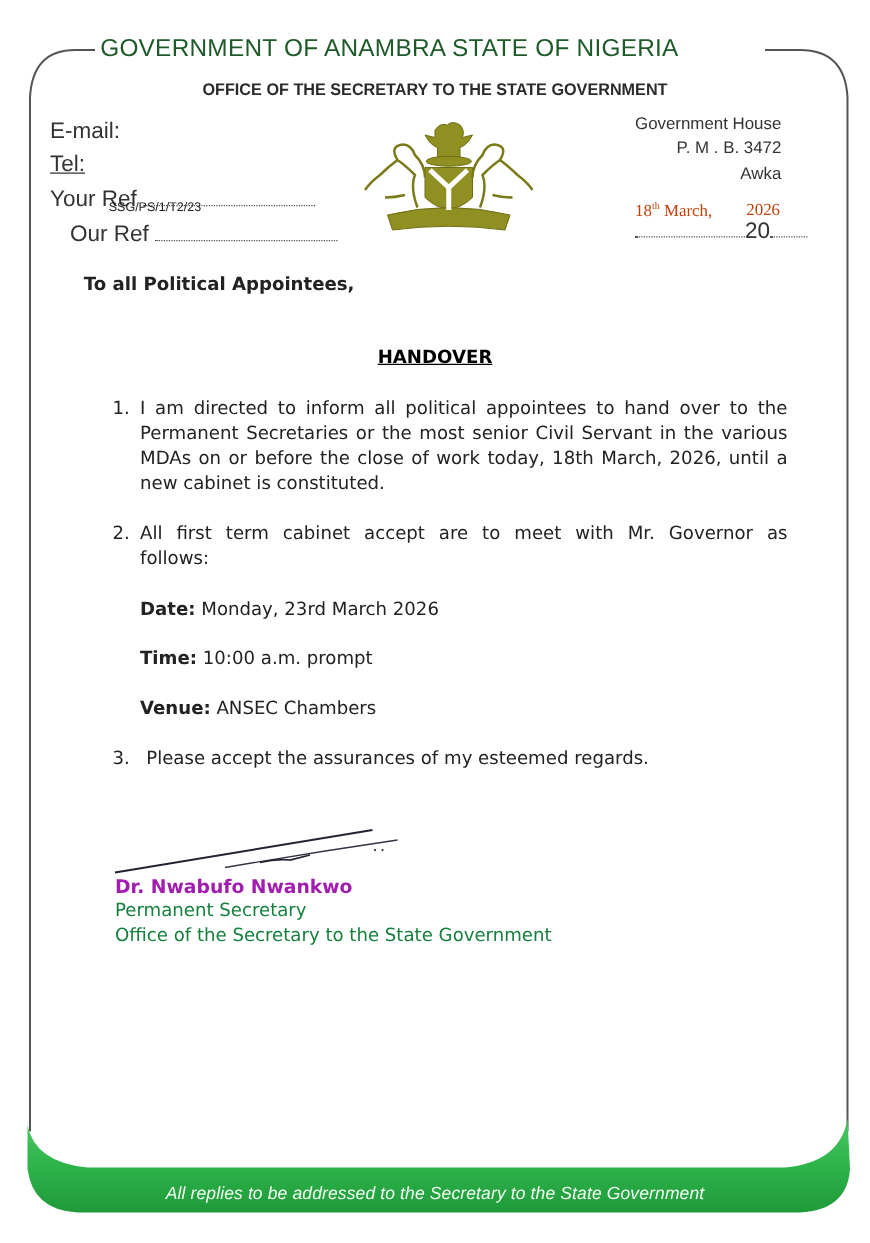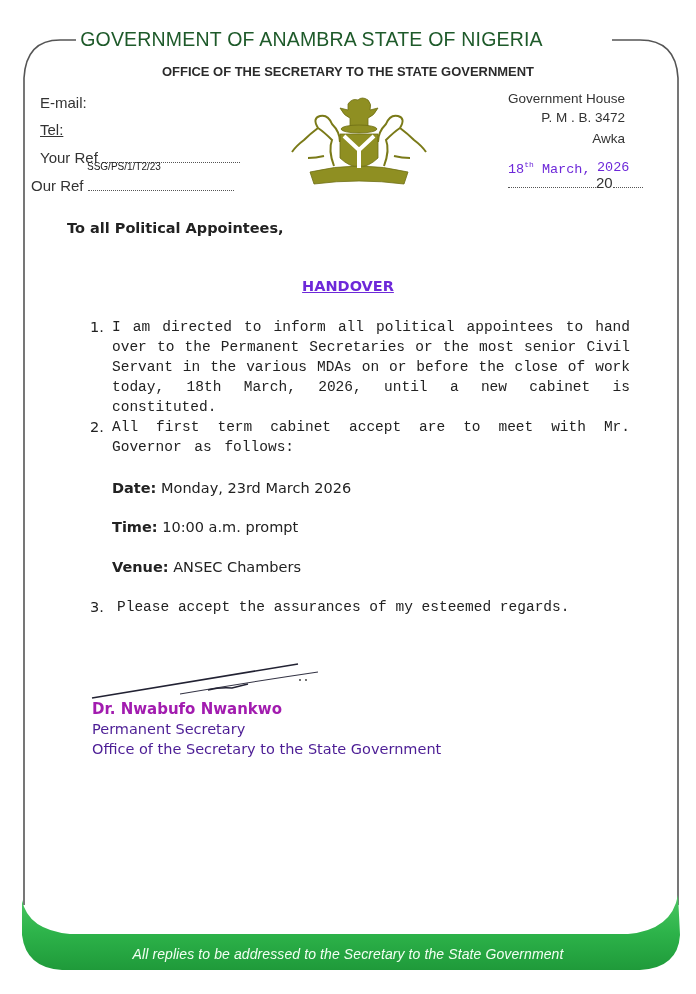--- a/index.html
+++ b/index.html
@@ -2,35 +2,35 @@
 <html><head>
   <meta charset="utf-8">
   <style>
     html, body { margin: 0; padding: 0; background: #ffffff; }
     body { width: 696px; height: 994px; position: relative; overflow: hidden; font-family: "DejaVu Sans", sans-serif; color: #1a1a1a; }
     .frame-svg { position: absolute; left: 0; top: 0; width: 696px; height: 994px; }
     .abs { position: absolute; }
     .gov-title { left: 0; width: 623px; top: 28px; text-align: center; font-family: "Liberation Sans", sans-serif; font-size: 19.5px; color: #1e5a2a; letter-spacing: 0.2px; }
     .gov-title span { background: #fff; padding: 0 4px; }
     .office-title { left: 0; width: 696px; top: 64px; text-align: center; font-family: "Liberation Sans", sans-serif; font-weight: bold; font-size: 13.5px; color: #2b2b2b; transform: scaleX(0.96); }
-    .lbl { font-family: "Liberation Sans", sans-serif; font-size: 15px; color: #333; text-align: right; }
+    .lbl { font-family: "Liberation Sans", sans-serif; font-size: 18px; color: #333; text-align: right; }
     .dots { display: inline-block; border-bottom: 1.5px dotted #555; height: 10px; vertical-align: baseline; }
     .ref-val { font-family: Liberation Sans, sans-serif; font-size: 10px; color: #222; }
     .addr { font-family: "Liberation Sans", sans-serif; font-size: 13.5px; color: #333; line-height: 19px; text-align: right; }
-    .date-line { font-family: Liberation Mono, monospace; font-size: 13.5px; color: #6d28d9; }
+    .date-line { font-family: Liberation Serif, serif; font-size: 13.5px; color: #c2410c; }
     .date-line sup { font-size: 8px; }
     .salutation { left: 67px; top: 220px; font-weight: bold; font-size: 14.5px; color: #222; }
-    .subject { left: 0; width: 696px; top: 278px; text-align: center; font-weight: bold; font-size: 14.5px; text-decoration: underline; color: #6d28d9; }
+    .subject { left: 0; width: 696px; top: 278px; text-align: center; font-weight: bold; font-size: 14.5px; text-decoration: underline; color: #000000; }
     .para { font-size: 14.5px; line-height: 20px; color: #222; }
     .para .num { position: absolute; left: 0; }
-    .para .txt { margin-left: 22px; text-align: justify; font-family: Liberation Mono, monospace; }
+    .para .txt { margin-left: 22px; text-align: justify; }
     .field { font-size: 14.5px; color: #222; }
     .field b { font-weight: bold; }
     .sig-name { left: 92px; top: 700px; font-weight: bold; font-size: 15px; color: #a21caf; }
-    .sig-line { left: 92px; font-size: 14.5px; color: #4c1d95; }
+    .sig-line { left: 92px; font-size: 14.5px; color: #15803d; }
     .footer-text { left: 0; width: 696px; top: 946px; text-align: center; font-family: "Liberation Sans", sans-serif; font-style: italic; font-size: 14px; color: #f2fff2; letter-spacing: 0.1px; }
   </style>
 </head>
 <body>
 
 <svg class="frame-svg" viewBox="0 0 696 994">
   <defs>
     <linearGradient id="gband" x1="0" y1="0" x2="0" y2="1">
       <stop offset="0" stop-color="#4cc864"></stop>
       <stop offset="0.5" stop-color="#2db34a"></stop>
@@ -47,21 +47,21 @@
 <div class="abs gov-title"><span>GOVERNMENT OF ANAMBRA STATE OF NIGERIA</span></div>
 <div class="abs office-title">OFFICE OF THE SECRETARY TO THE STATE GOVERNMENT</div>
 
 <div class="abs lbl" style="left:40px; top:94px;">E-mail:</div>
 <div class="abs lbl" style="left:40px; top:121px;text-decoration:underline;">Tel:</div>
 <div class="abs lbl" style="left:40px; top:149px;">
   <span>Your Ref</span>
   <span class="dots" style="width:138px;"></span>
 </div>
 <div class="abs ref-val" style="left:87px; top:161px;">SSG/PS/1/T2/23</div>
-<div class="abs lbl" style="left:31px; top:177px;">
+<div class="abs lbl" style="left:56px; top:177px;">
   <span>Our Ref</span>
   <span class="dots" style="width:146px;"></span>
 </div>
 
 <svg class="abs" style="left:288px; top:96px;" width="142" height="92" viewBox="0 0 142 92">
   <g fill="#8f8f22" stroke="#6e6e14" stroke-width="0.8">
 
     <path d="M60,8 Q64,2 70,4 Q74,0 80,4 Q84,8 82,14 L90,12 Q86,20 80,22 L80,30 L62,30 L62,22 Q56,20 52,12 L60,14 Z"></path>
 
     <ellipse cx="71" cy="33" rx="18" ry="4"></ellipse>

